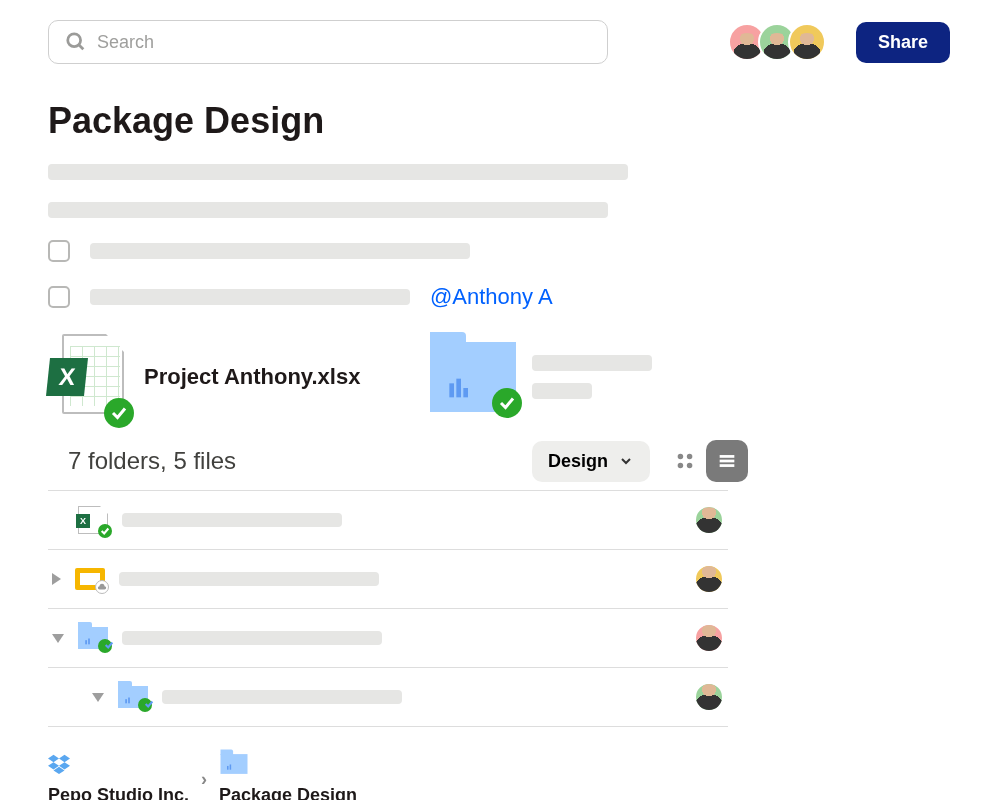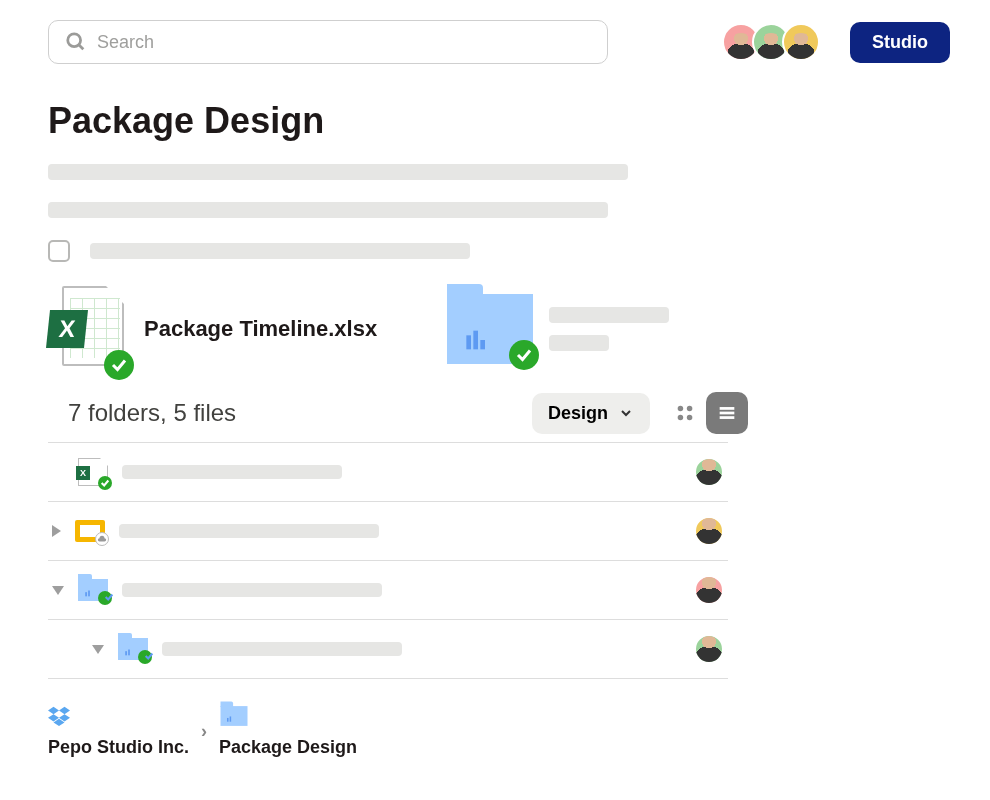--- a/index.html
+++ b/index.html
@@ -211,55 +211,60 @@
           <line x1="20" y1="20" x2="15" y2="15"></line>
       </svg>
       <input type="text" placeholder="Search" style="">
     </div>
     <div class="spacer"></div>
     <div class="avatars">
       <div class="avatar pink bust"></div>
       <div class="avatar green bust"></div>
       <div class="avatar yellow bust"></div>
     </div>
-    <button class="share-btn">Studio</button>
+    <button class="share-btn">Share</button>
   </div>
 
   <h1 class="page-title">Package Design</h1>
 
   <div style="width:640px">
     <div class="row block-row">
         <div class="placeholder" style="width:580px"></div>
       </div>
     <div class="row block-row">
         <div class="placeholder" style="width:560px"></div>
       </div>
 
     <div class="row">
       <div class="checkbox"></div>
       <div class="placeholder" style="width:380px"></div>
     </div>
 
+    <div class="row">
+      <div class="checkbox"></div>
+      <div class="placeholder" style="width:320px"></div>
+      <span class="mention">@Anthony A</span>
+    </div>
   </div>
 
   <div class="cards-row">
     <div class="card">
       <div class="file-icon-wrap">
         <div class="excel-icon">
           <div class="sheet"></div>
             <div class="grid"></div>
           <div class="xbadge">X</div>
         </div>
         <div class="check-badge">
           <svg viewBox="0 0 24 24" fill="none" stroke="currentColor" stroke-width="4">
               <polyline points="4 12 10 18 20 6"></polyline>
             </svg>
         </div>
       </div>
-      <div class="card-title">Package Timeline.xlsx</div>
+      <div class="card-title">Project Anthony.xlsx</div>
     </div>
 
     <div class="card">
       <div class="file-icon-wrap">
         <div class="folder-icon-big">
           <svg width="34" height="28" viewBox="0 0 24 24" fill="currentColor">
               <rect x="2" y="8" width="4" height="12"></rect>
               <rect x="8" y="4" width="4" height="16"></rect>
               <rect x="14" y="12" width="4" height="8"></rect>
             </svg>

